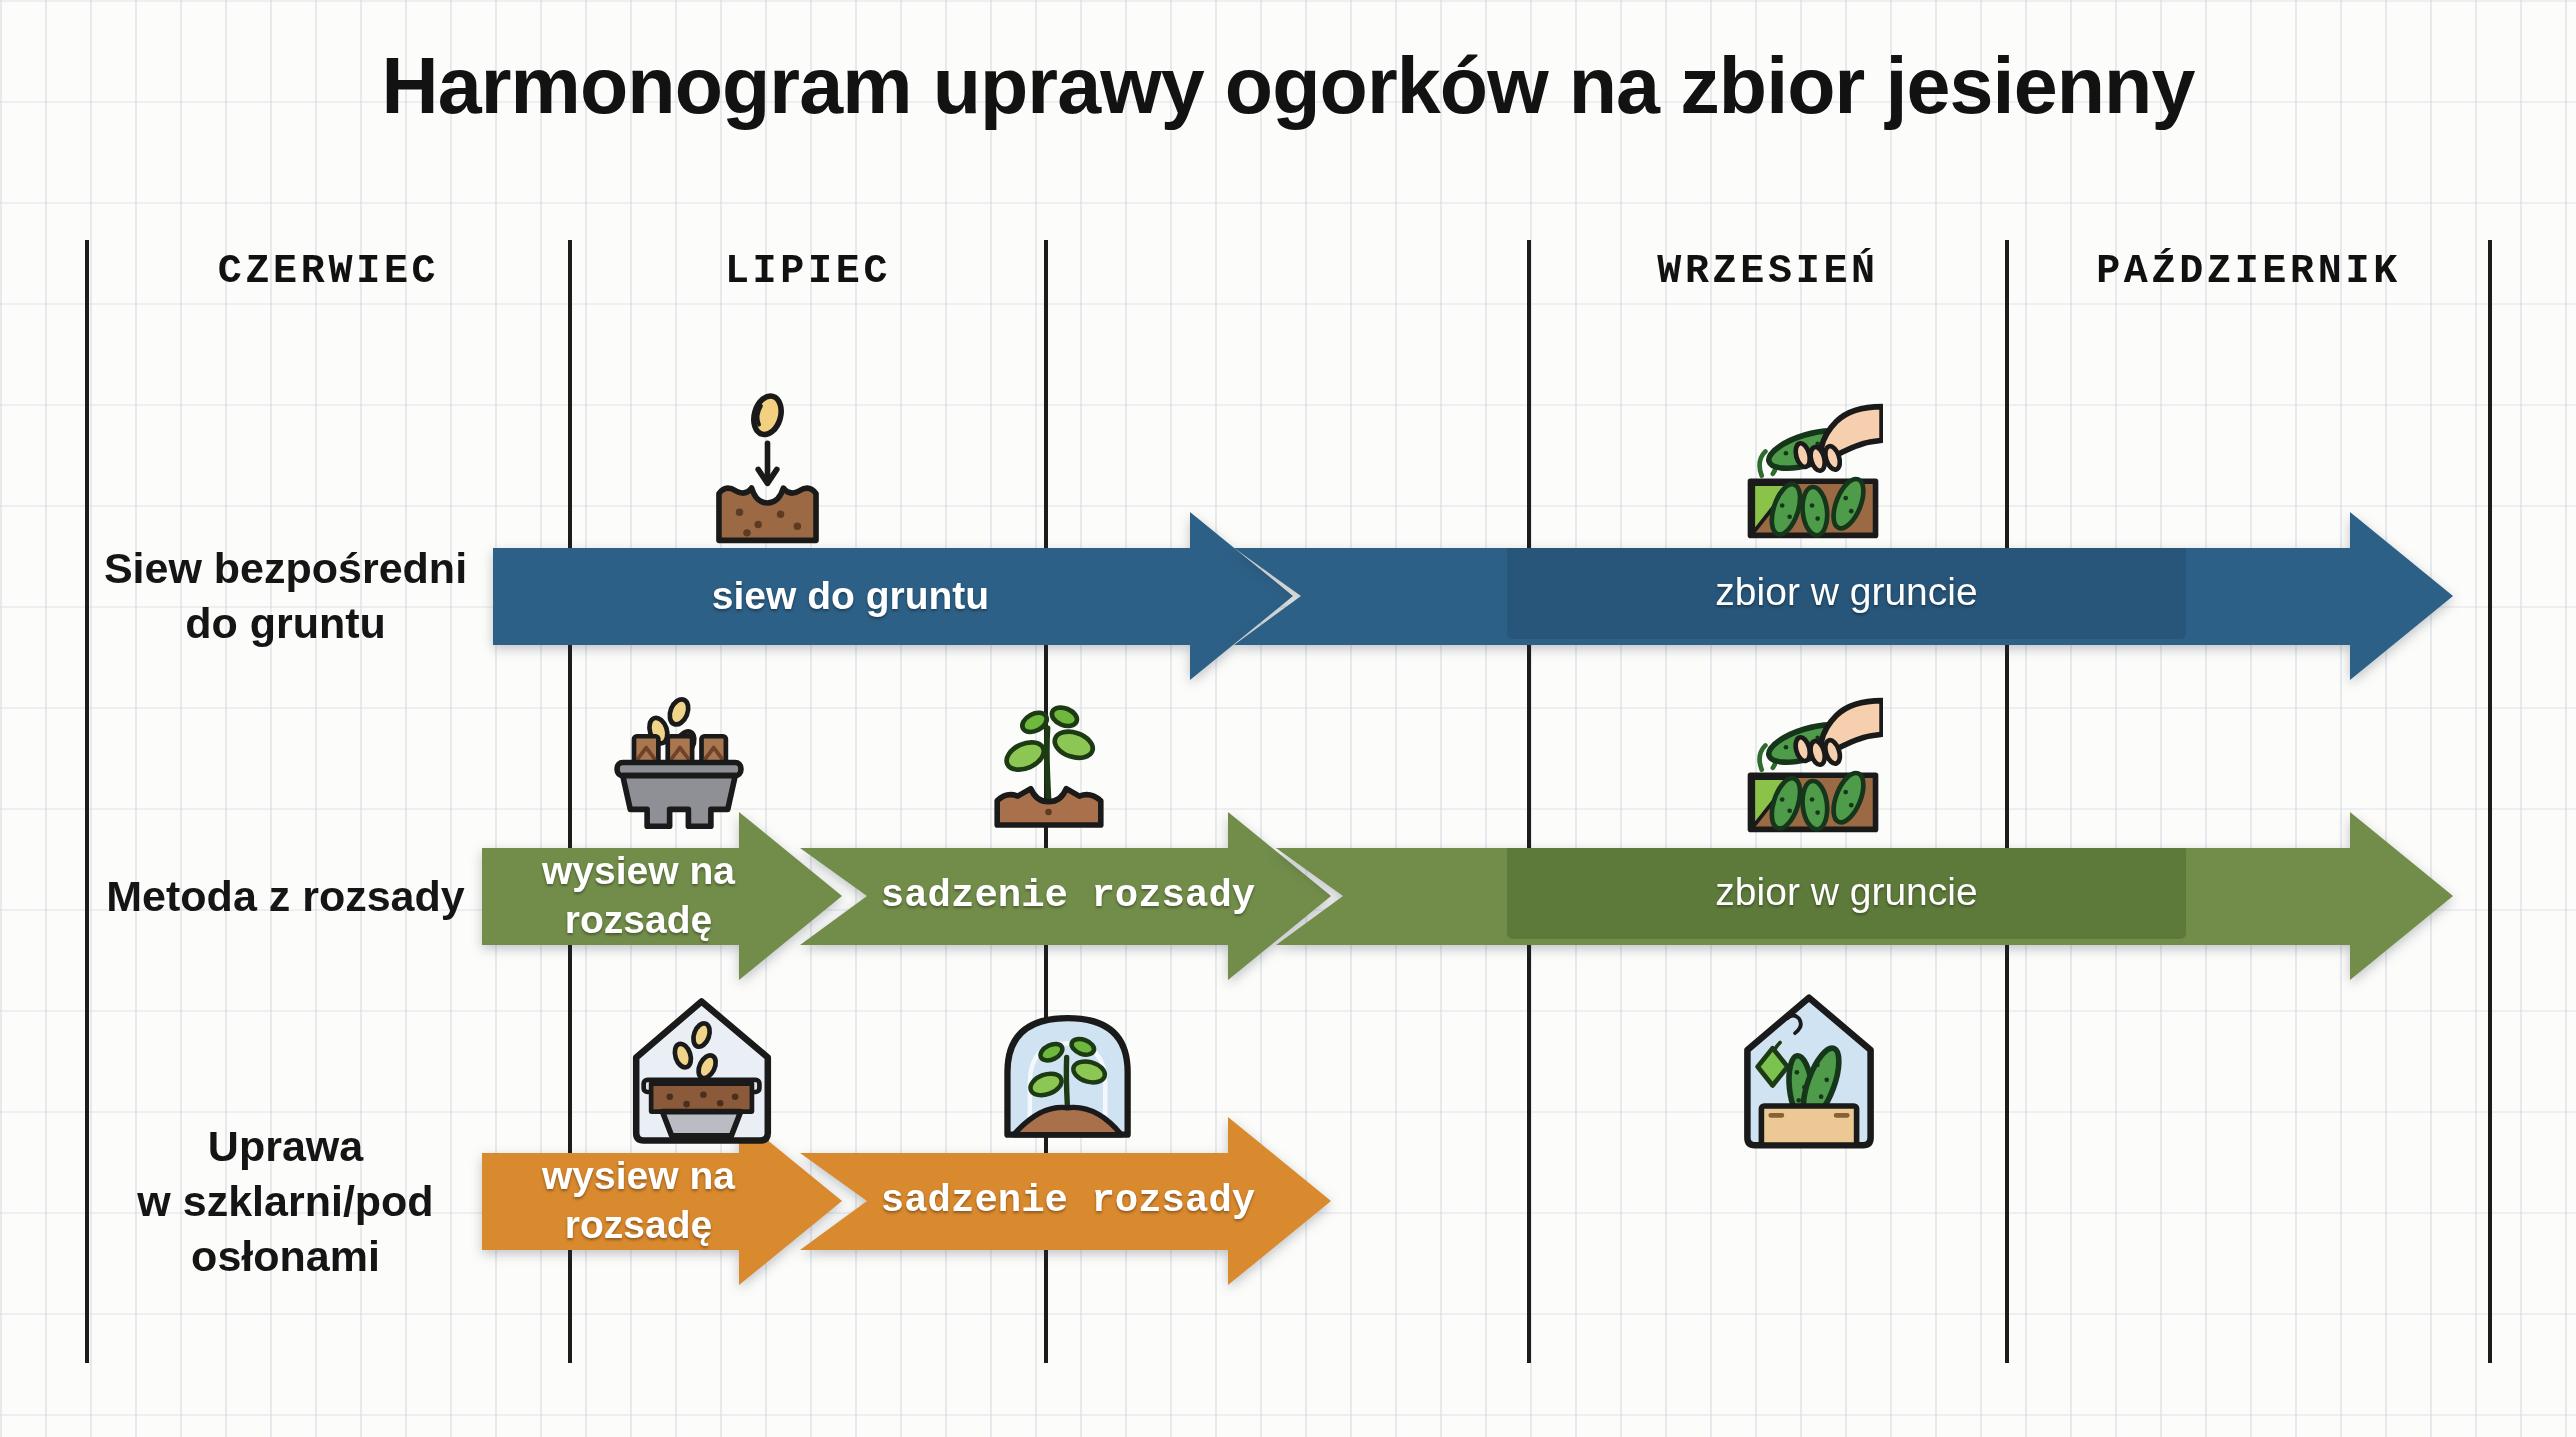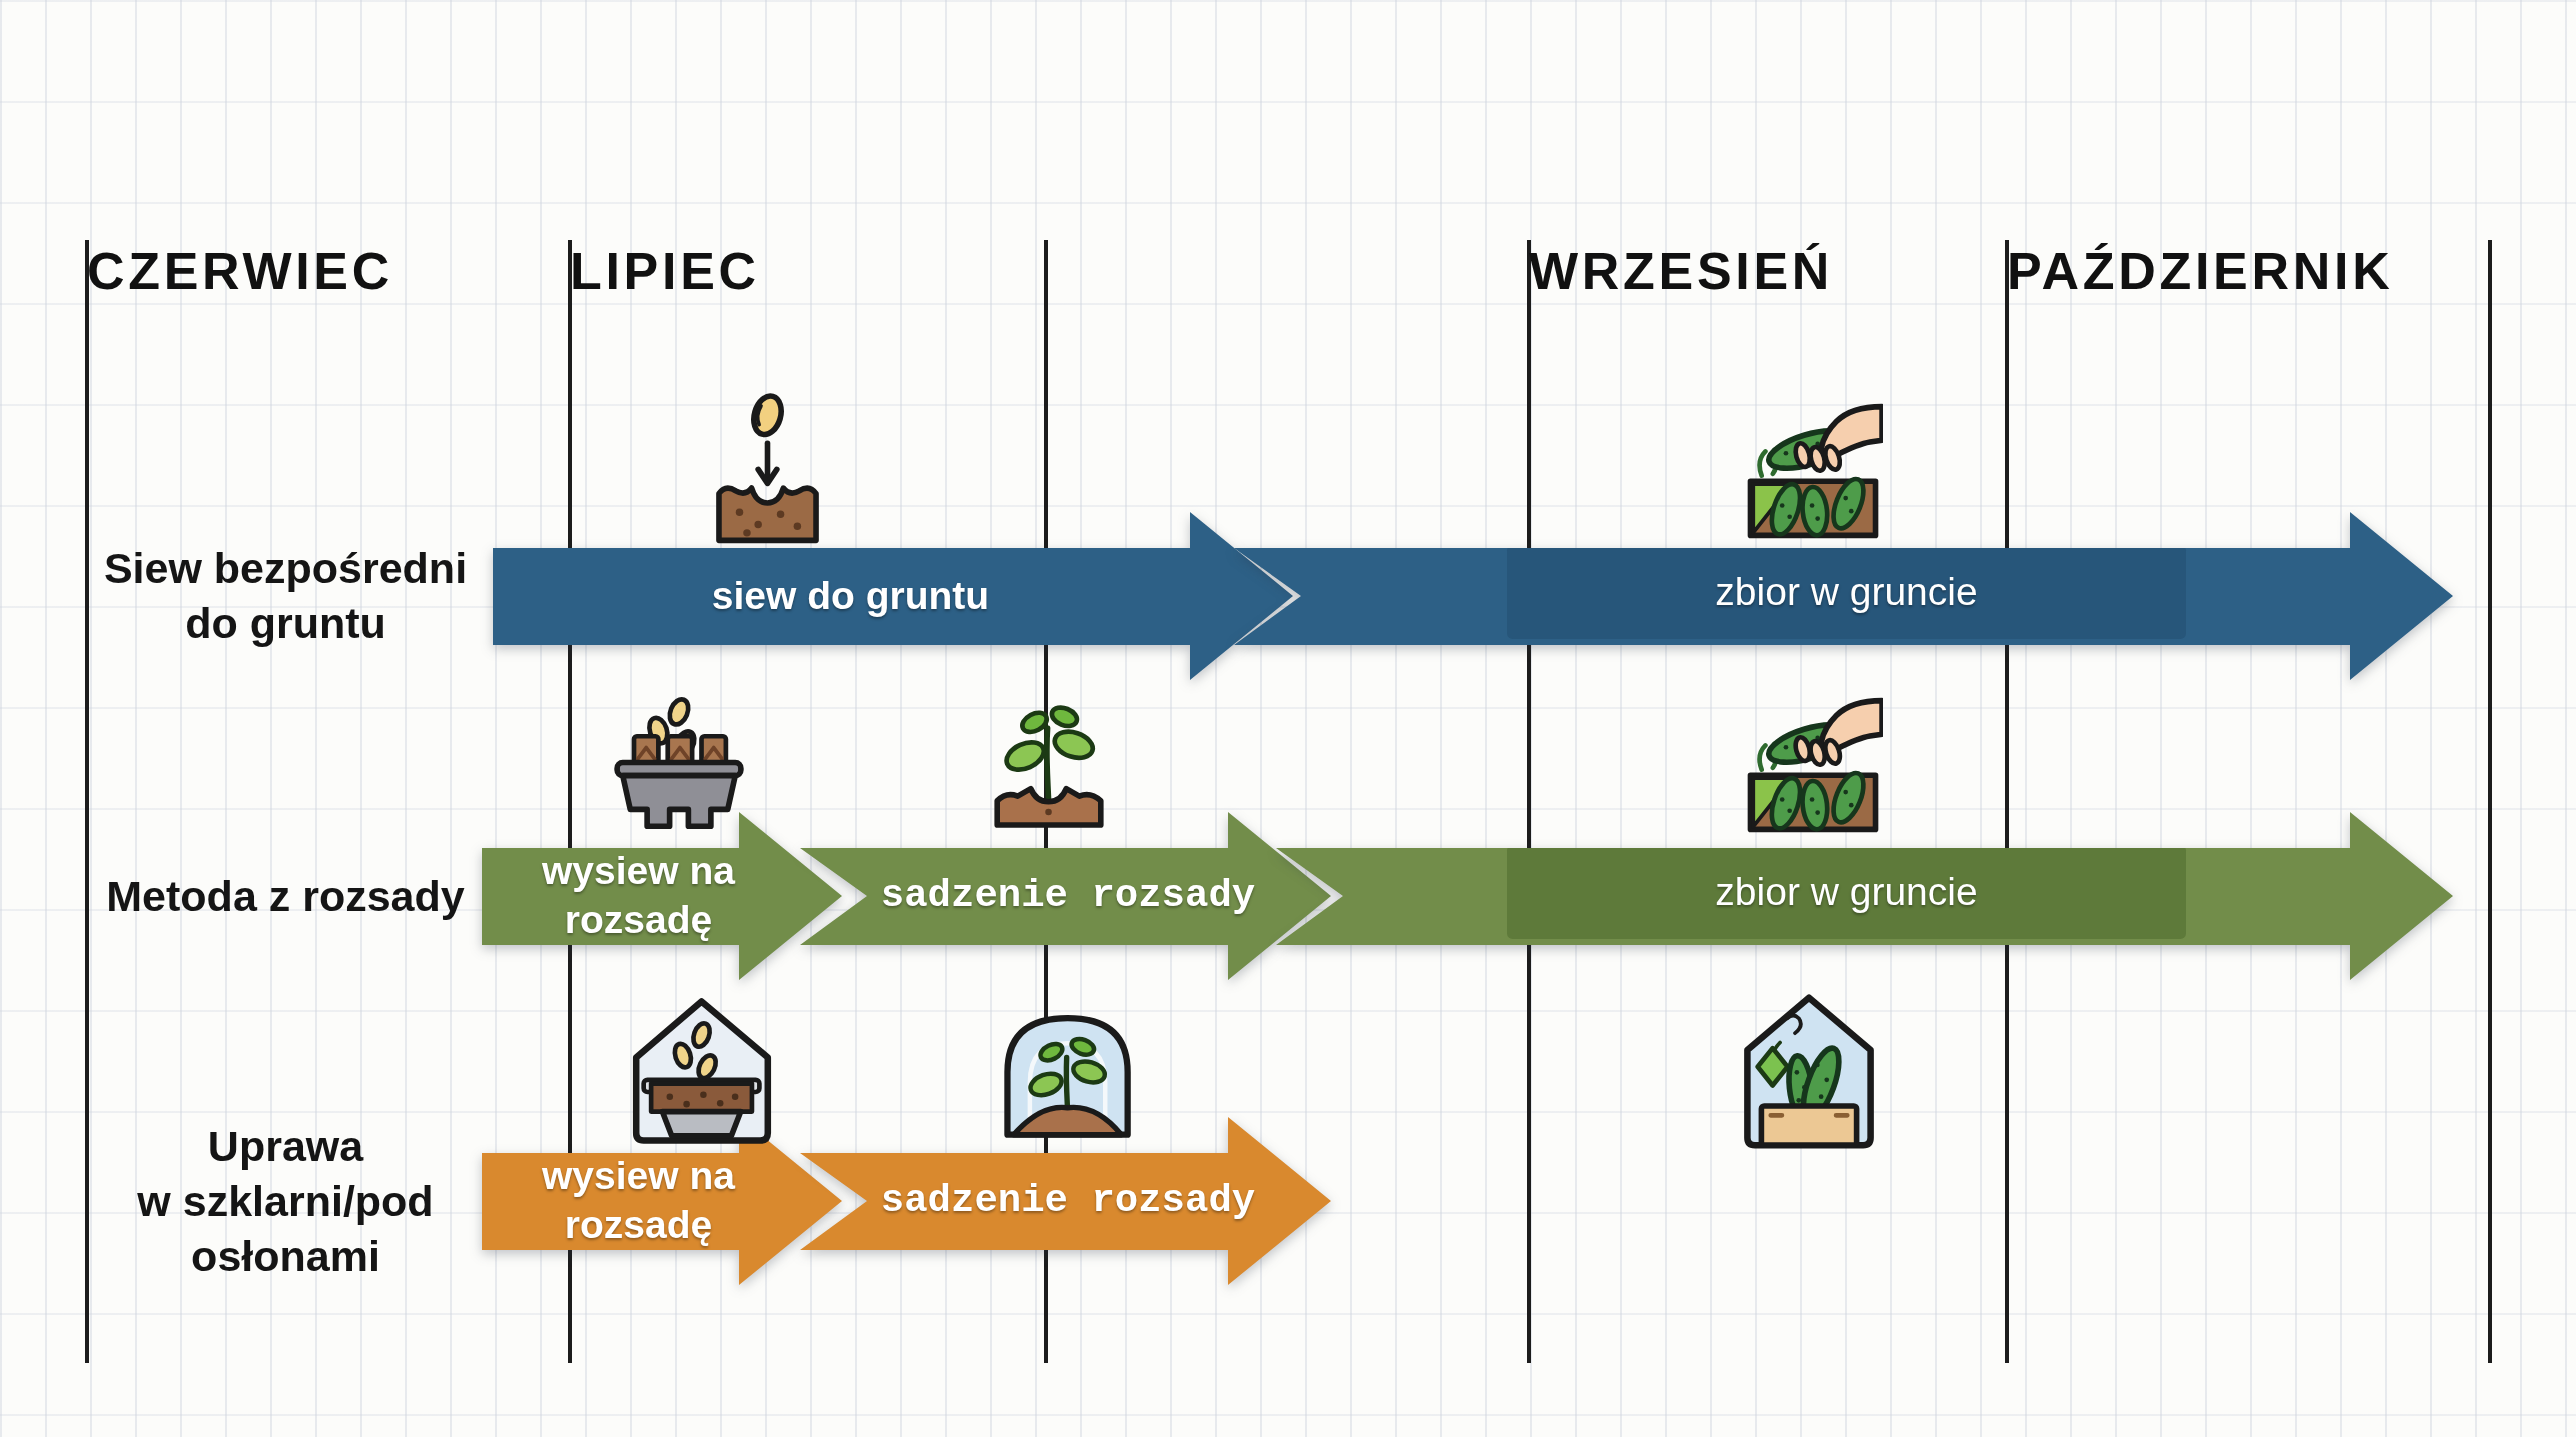--- a/index.html
+++ b/index.html
@@ -13,21 +13,21 @@
     background-size:45px 100%,100% 101px;
   }
   .title{
     position:absolute; left:0; top:39px; width:100%; height:94px;
     display:flex; align-items:center; justify-content:center;
     font-size:79px; font-weight:700; letter-spacing:-0.9px; color:#121212;
   }
   .divider{position:absolute; top:240px; width:3.7px; height:1123px; background:#1c1c1c;}
   .month{
     position:absolute; top:236px; height:71px; line-height:71px;
-    text-align:left; font-size:52px; font-weight:700; letter-spacing:3.7px; color:#111;
+    text-align:center; font-size:40px; font-weight:700; letter-spacing:3.7px; color:#111;font-family:Liberation Mono, monospace;
   }
   .row-label{
     position:absolute; left:89px; width:393px;
     display:flex; align-items:center; justify-content:center; text-align:center;
     font-size:43px; font-weight:700; line-height:1.28; color:#151515;
     white-space:pre-line;
   }
   .seg{position:absolute; height:168px; filter:drop-shadow(0 4.7px 5.6px rgba(40,50,70,.28));}
   .shape{position:absolute; inset:0;}
   .seg-label{
@@ -63,20 +63,21 @@
   .s3 .shape{clip-path:polygon(0 36px,1074px 36px,1074px 0,1177px 84px,1074px 168px,1074px 133px,0 133px,67px 84px);}
   .s3 .band{left:231px; width:679px;}
   .row2.seg{top:812px;} .row3.seg{top:1117px;}
   .icon{position:absolute;}
 </style>
 </head>
 <body>
 
 <div id="canvas">
 
+  <div class="title">Harmonogram uprawy ogorków na zbior jesienny</div>
 
   <div class="divider" style="left:85px"></div>
   <div class="divider" style="left:568px"></div>
   <div class="divider" style="left:1044px"></div>
   <div class="divider" style="left:1527px"></div>
   <div class="divider" style="left:2005px"></div>
   <div class="divider" style="left:2488px"></div>
 
   <div class="month" style="left:87px;width:483px">CZERWIEC</div>
   <div class="month" style="left:570px;width:476px">LIPIEC</div>

